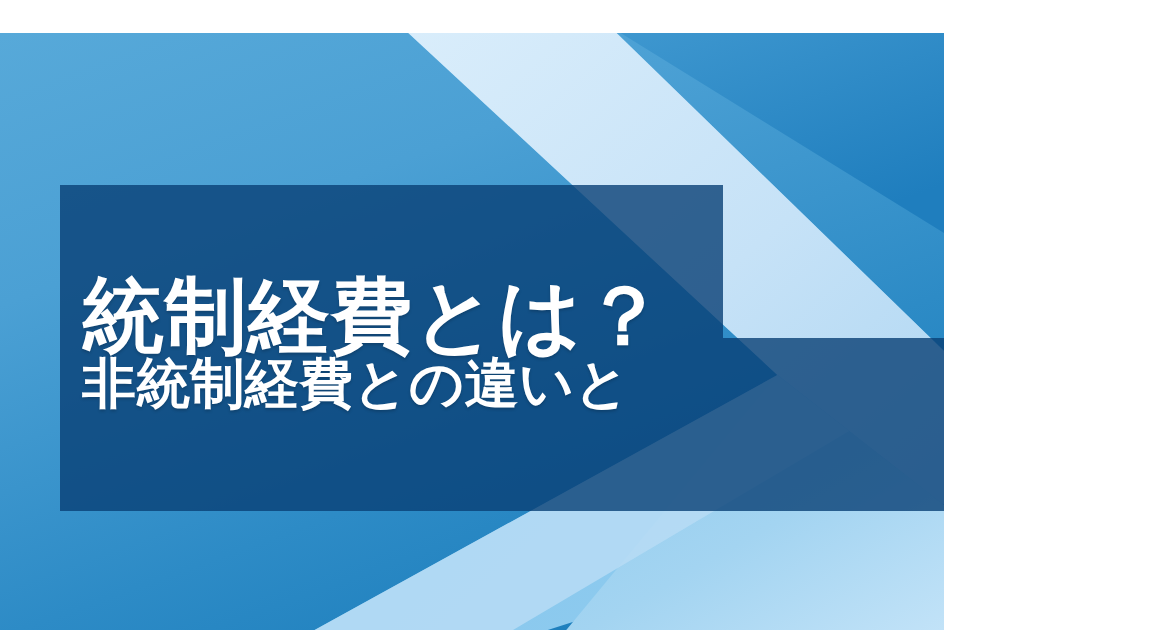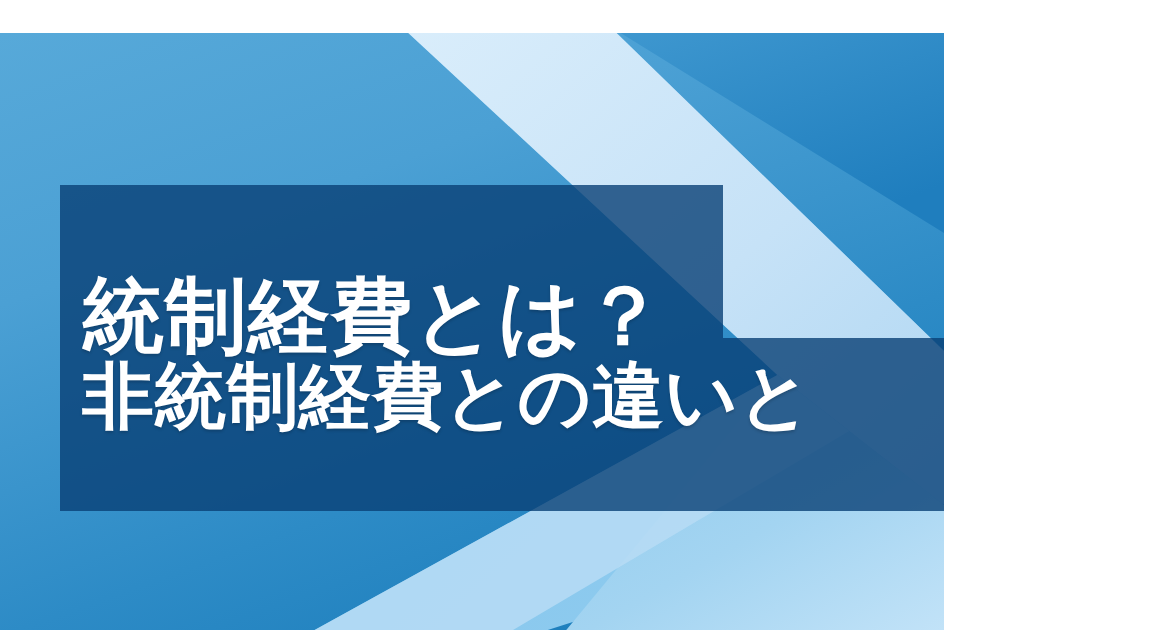--- a/index.html
+++ b/index.html
@@ -66,21 +66,21 @@
     line-height: 1.05;
     white-space: nowrap;
     text-shadow: 0 2px 3px rgba(0,0,0,0.18);
   }
   #subtitle-text {
     position: absolute;
     left: 82px;
     top: 312px;
     width: 930px;
     color: #ffffff;
-    font-size: 72px;
+    font-size: 54px;
     font-weight: 700;
     line-height: 1.42;
     letter-spacing: 0.005em;
     text-shadow: 0 2px 3px rgba(0,0,0,0.18);
   }
   #subtitle-text .line {
     display: block;
     white-space: nowrap;
   }
 </style>

